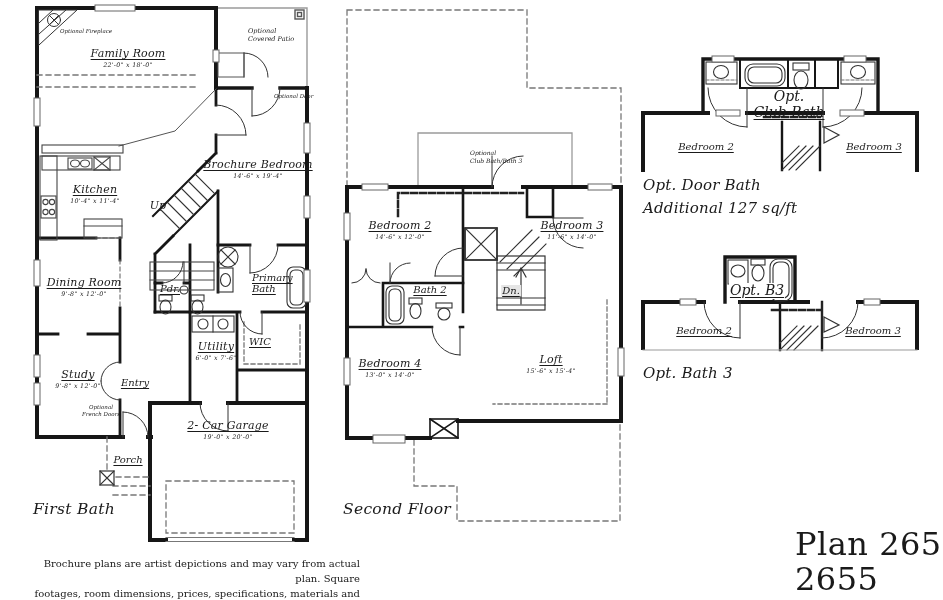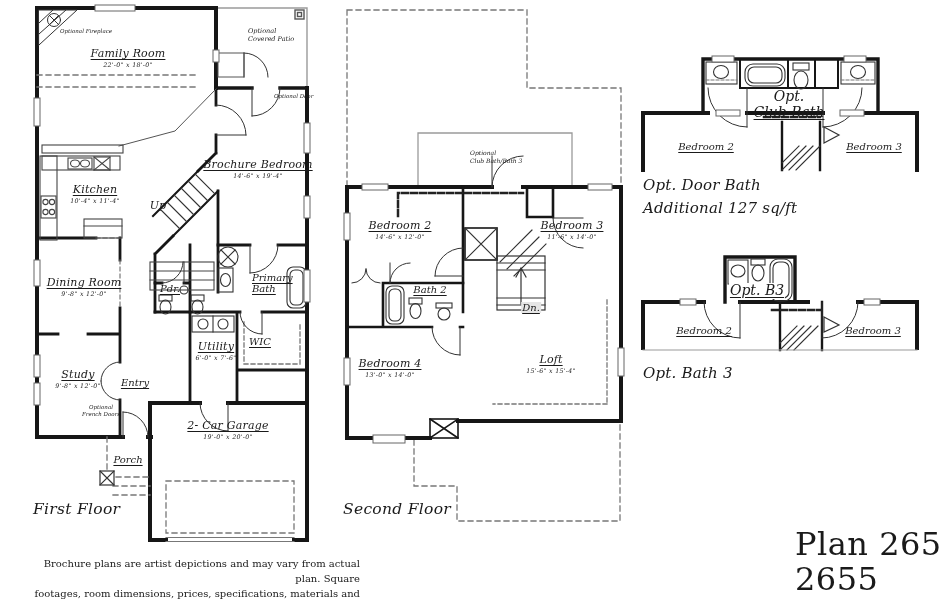--- a/index.html
+++ b/index.html
@@ -281,34 +281,34 @@
 <div class="lbl room cx" style="left:78px;top:369px;"><span class="nm">Study</span><span class="dim">9'-8" x 12'-0"</span></div>
 <div class="lbl room cx" style="left:228px;top:420px;"><span class="nm">2- Car Garage</span><span class="dim">19'-0" x 20'-0"</span></div>
 <div class="lbl room cx" style="left:258px;top:159px;"><span class="nm">Brochure Bedroom</span><span class="dim">14'-6" x 19'-4"</span></div>
 <div class="lbl sm" style="left:252px;top:272px;text-align:left;"><span class="u">Primary</span><br><span class="u">Bath</span></div>
 <div class="lbl room cx" style="left:216px;top:341px;"><span class="nm">Utility</span><span class="dim">6'-0" x 7'-6"</span></div>
 <div class="lbl sm u cx" style="left:135px;top:377px;">Entry</div>
 <div class="lbl sm u cx" style="left:128px;top:454px;">Porch</div>
 <div class="lbl sm u cx" style="left:170px;top:283px;">Pdr.</div>
 <div class="lbl sm u cx" style="left:260px;top:336px;">WIC</div>
 <div class="lbl sm cx" style="left:158px;top:200px;font-size:11px;">Up</div>
-<div class="lbl caption" style="left:33px;top:501px;text-align:left;">First Floor</div>
+<div class="lbl caption" style="left:33px;top:501px;text-align:left;">First Bath</div>
 <div class="lbl tiny" style="left:60px;top:28px;text-align:left;">Optional Fireplace</div>
 <div class="lbl tiny" style="left:248px;top:27px;text-align:left;font-size:6.5px;">Optional
 Covered Patio</div>
 <div class="lbl tiny" style="left:274px;top:93px;text-align:left;">Optional Door</div>
 <div class="lbl tiny cx" style="left:101px;top:404px;">Optional
 French Doors</div>
 
 <div class="lbl room cx" style="left:400px;top:220px;"><span class="nm">Bedroom 2</span><span class="dim">14'-6" x 12'-0"</span></div>
 <div class="lbl room cx" style="left:572px;top:220px;"><span class="nm">Bedroom 3</span><span class="dim">11'-6" x 14'-0"</span></div>
 <div class="lbl room cx" style="left:390px;top:358px;"><span class="nm">Bedroom 4</span><span class="dim">13'-0" x 14'-0"</span></div>
 <div class="lbl room cx" style="left:551px;top:354px;"><span class="nm">Loft</span><span class="dim">15'-6" x 15'-4"</span></div>
 <div class="lbl sm u cx" style="left:430px;top:284px;">Bath 2</div>
-<div class="lbl sm u cx" style="left:511px;top:302px;background:#e5e5e5;padding:0 1px;margin-left:20px;">Dn.</div>
+<div class="lbl sm u cx" style="left:511px;top:285px;background:#e5e5e5;padding:0 1px;">Dn.</div>
 <div class="lbl tiny" style="left:470px;top:149px;text-align:left;font-size:6px;">Optional
 Club Bath/Bath 3</div>
 <div class="lbl caption" style="left:343px;top:501px;text-align:left;">Second Floor</div>
 
 <div class="lbl optlbl cx" style="left:789px;top:89px;"><span>Opt.</span><br><span class="u">Club Bath</span></div>
 <div class="lbl sm u cx" style="left:706px;top:141px;">Bedroom 2</div>
 <div class="lbl sm u cx" style="left:874px;top:141px;">Bedroom 3</div>
 <div class="lbl optcap" style="left:643px;top:177px;text-align:left;">Opt. Door Bath</div>
 <div class="lbl optcap" style="left:643px;top:200px;text-align:left;">Additional 127 sq/ft</div>
 

